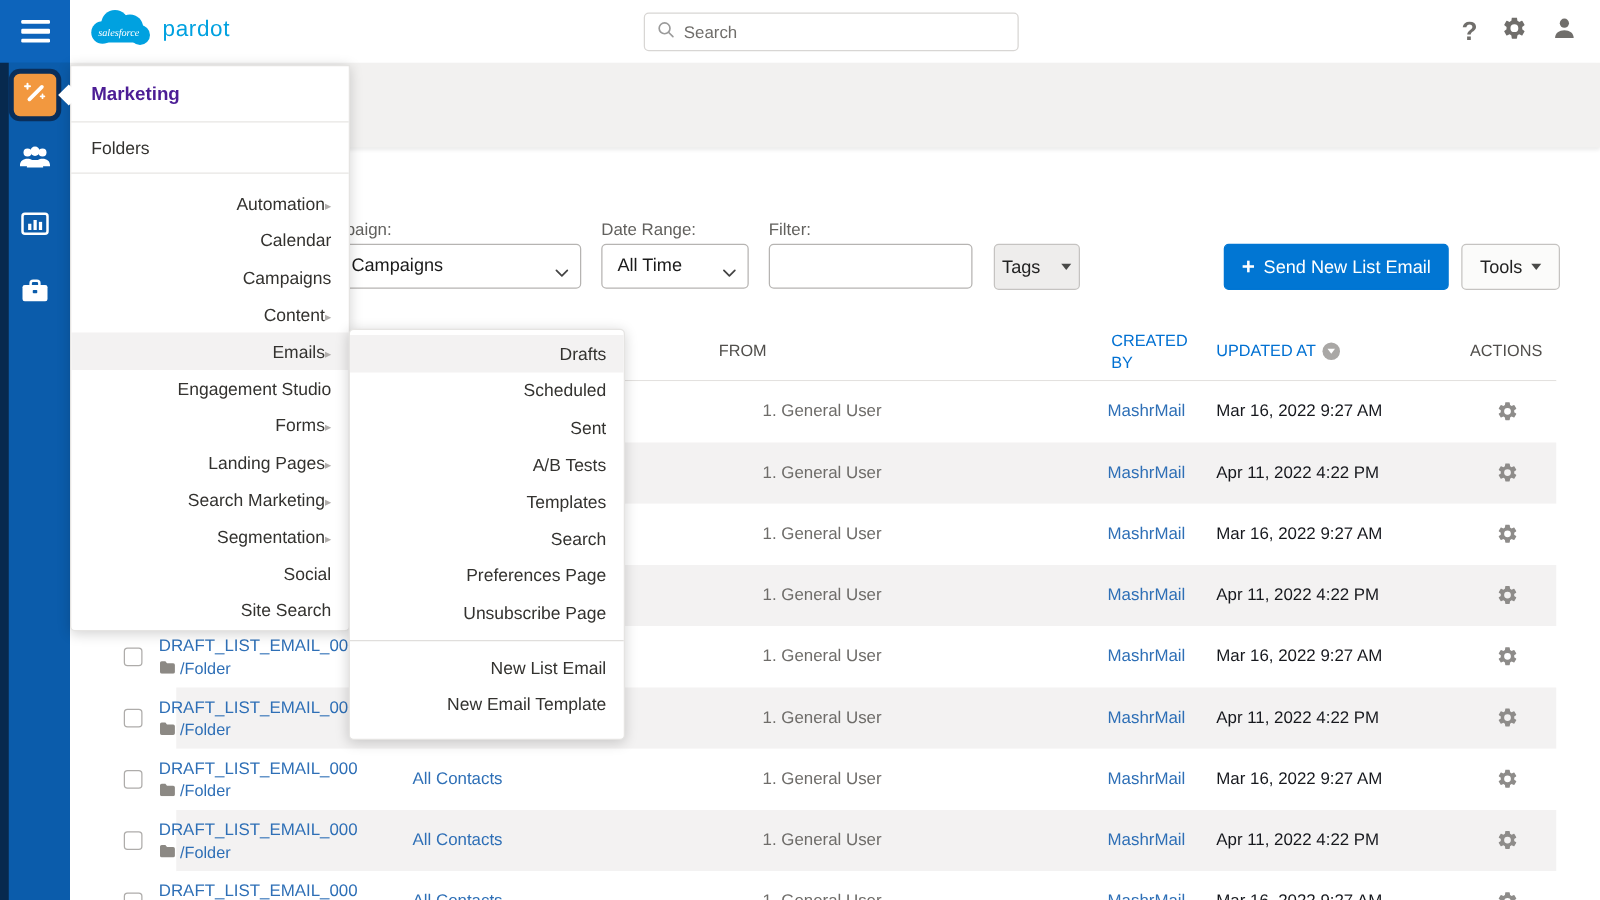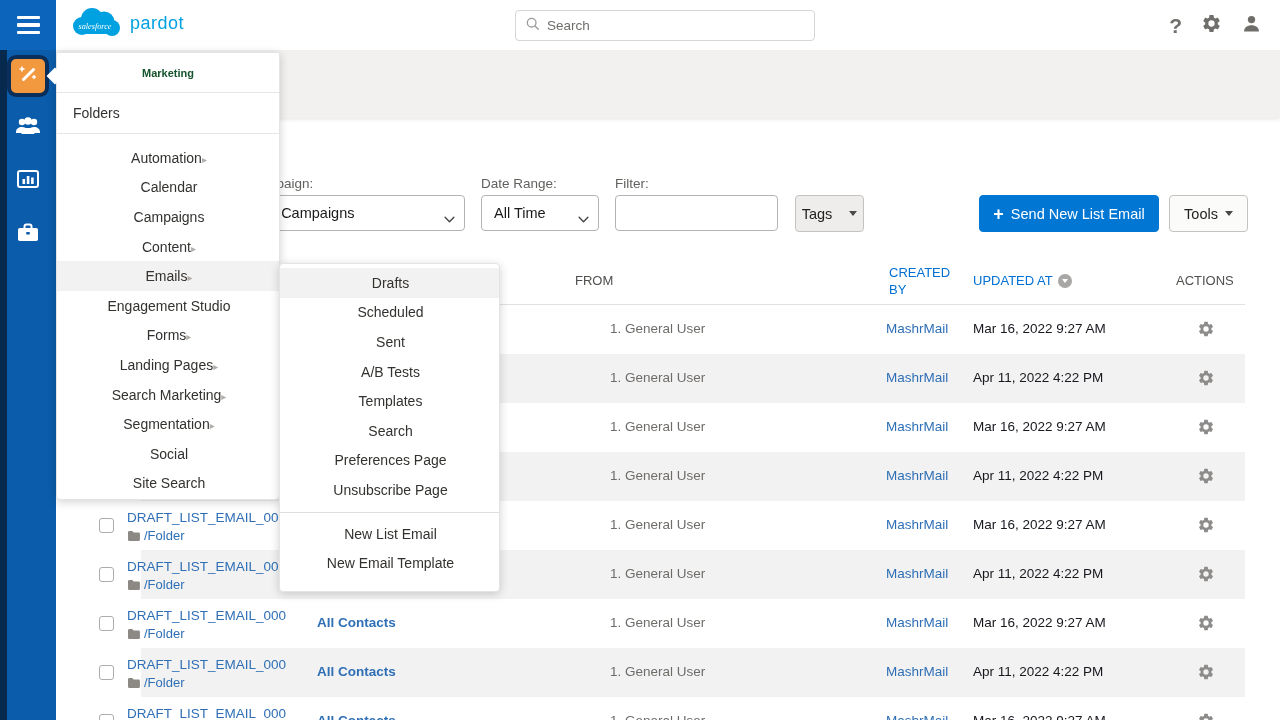--- a/index.html
+++ b/index.html
@@ -59,35 +59,35 @@
   .sort-circle { width:14px; height:14px; border-radius:50%; background:#a9a7a5; display:inline-flex; align-items:center; justify-content:center; }
   .sort-circle i { width:0; height:0; border-left:3.5px solid transparent; border-right:3.5px solid transparent; border-top:4.5px solid #fff; margin-top:1px; }
   .trow { position:relative; height:49px; background:#fff; }
   .trow.alt { background:#f3f2f2; }
   .cell-check { position:absolute; left:-42px; top:17px; }
   .cell-check input { appearance:none; -webkit-appearance:none; width:15px; height:15px; border:1px solid #aeacaa; border-radius:3px; background:#fff; cursor:pointer; display:block; }
   .cell-name { position:absolute; left:-14px; top:7px; line-height:17px; }
   .cell-name a { font-size:13.5px; color:#2e6fb6; text-decoration:none; cursor:pointer; }
   .folder-line { display:flex; align-items:center; gap:4px; margin-top:1px; }
   .folder-line a { font-size:13px; }
-  .cell-sent { position:absolute; left:176px; top:16px; font-size:13.5px;font-weight:bold; }
+  .cell-sent { position:absolute; left:189px; top:16px; font-size:13.5px; }
   .cell-sent a { color:#2e6fb6; text-decoration:none; cursor:pointer; }
   .cell-from { position:absolute; left:469px; top:16px; font-size:13.5px; color:#6e6c69; }
   .cell-created { position:absolute; left:745px; top:16px; font-size:13.5px; }
   .cell-created a { color:#2e6fb6; text-decoration:none; cursor:pointer; }
   .cell-updated { position:absolute; left:832px; top:16px; font-size:13.5px; color:#16181d; }
   .cell-gear { position:absolute; left:1056px; top:15px; cursor:pointer; }
 
   
   .panel { position:absolute; background:#fff; z-index:40; box-shadow:0 2px 10px rgba(0,0,0,.18); border:1px solid #e5e4e2; }
   .flyout { left:56px; top:52px; width:224px; border-radius:0 0 4px 4px; padding-bottom:1px; }
-  .fly-title { padding:14px 16px 13px; font-size:11px; font-weight:700; color:#14532d; border-bottom:1px solid #e7e6e4;text-align:center; }
+  .fly-title { padding:14px 16px 13px; font-size:15px; font-weight:700; color:#4c1d95; border-bottom:1px solid #e7e6e4; }
   .fly-folders { padding:12px 16px; font-size:14px; color:#33322f; border-bottom:1px solid #e7e6e4; cursor:pointer; }
   .menu-list { padding-top:9px; }
-  .menu-item { height:29.6px; display:flex; align-items:center; justify-content:center; padding:0 14px 0 16px; font-size:14px; color:#33322f; cursor:pointer; }
+  .menu-item { height:29.6px; display:flex; align-items:center; justify-content:flex-end; padding:0 14px 0 16px; font-size:14px; color:#33322f; cursor:pointer; }
   .menu-item.active { background:#f3f2f2; }
   .menu-item .chev::before { content:'▸'; color:#b0adab; font-size:10px; }
   .notch { position:absolute; left:49px; top:70px; width:12px; height:12px; background:#fff; transform:rotate(45deg); z-index:41; }
   .submenu { left:279px; top:263px; width:221px; border-radius:4px; padding:4px 0 13px; }
   .submenu .divider { height:1px; background:#e0dedc; margin:7px 0 6px; }
 
   a { text-decoration:none; }
 </style>
 </head>
 <body>

